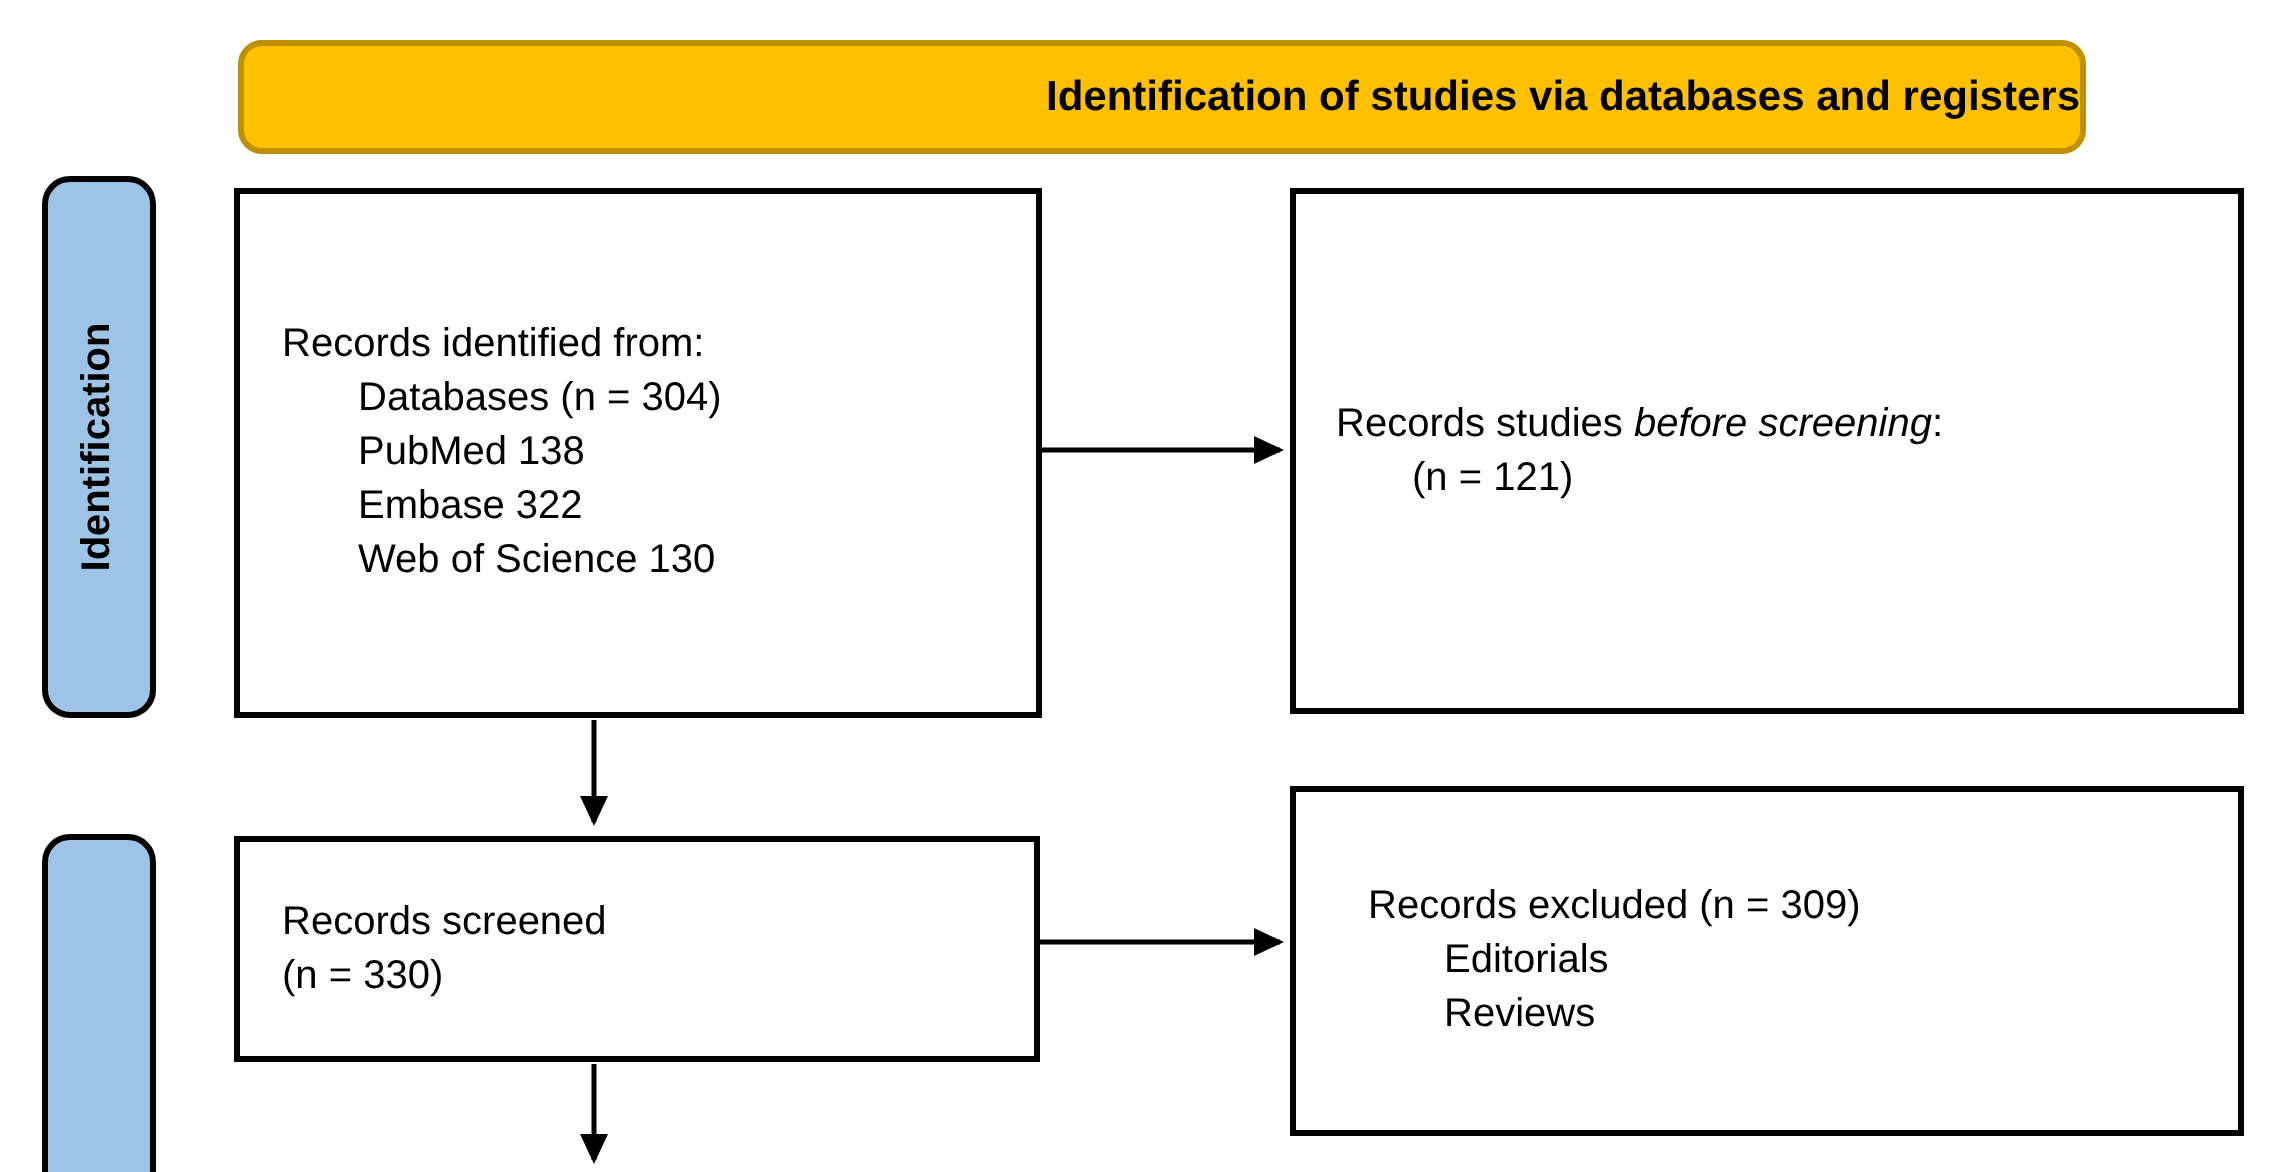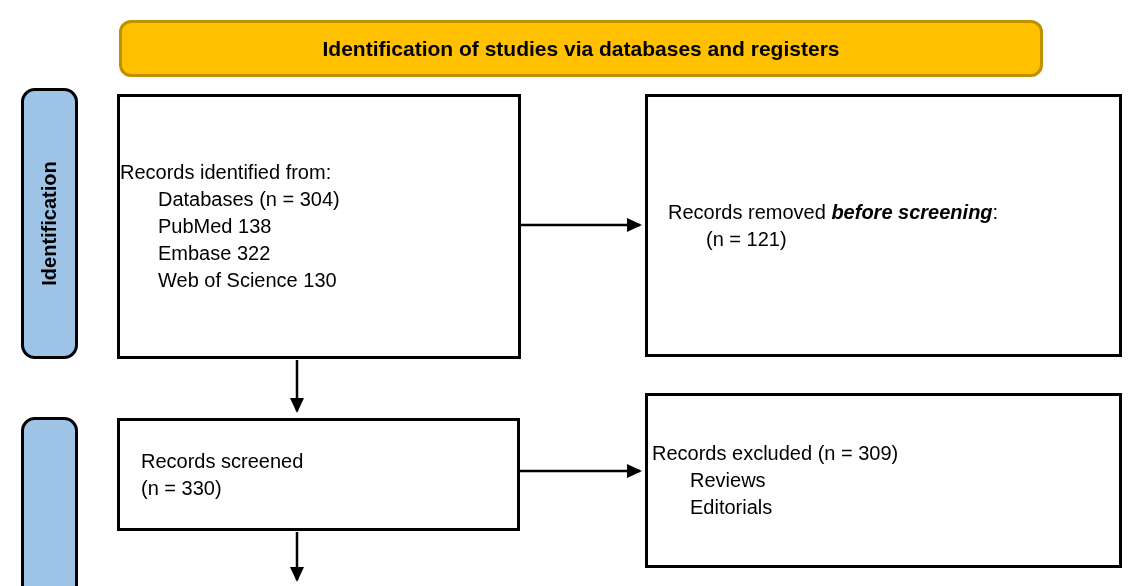--- a/index.html
+++ b/index.html
@@ -25,21 +25,21 @@
   .banner {
     position: absolute;
     left: 119px; top: 20px;
     width: 924px; height: 57px;
     box-sizing: border-box;
     background: var(--banner-fill, #FFC000);
     border: 3px solid var(--banner-border, #BF9000);
     border-radius: 12px;
     display: flex;
     align-items: center;
-    justify-content: center;
+    justify-content: flex-end;
     z-index: 1;
   }
   .banner-title {
     font-size: 21px;
     font-weight: bold;
     color: #000000;
   }
   .stage {
     position: absolute;
     left: 21px;
@@ -68,27 +68,27 @@
     background: #ffffff;
     border: 3px solid #000000;
     z-index: 1;
     display: flex;
     flex-direction: column;
     justify-content: center;
     font-size: 20px;
     line-height: 27px;
     color: #000000;
   }
-  .box-identified { left: 117px; top: 94px;  width: 404px; height: 265px; }
+  .box-identified { left: 117px; top: 94px;  width: 404px; height: 265px; padding-left: 21px; }
   .box-removed    { left: 645px; top: 94px;  width: 477px; height: 263px; padding-left: 20px; }
   .box-screened   { left: 117px; top: 418px; width: 403px; height: 113px; padding-left: 21px; }
-  .box-excluded   { left: 645px; top: 393px; width: 477px; height: 175px; padding-left: 4px; }
+  .box-excluded   { left: 645px; top: 393px; width: 477px; height: 175px; padding-left: 36px; }
   .bl { white-space: pre-wrap; }
   .indent { padding-left: 38px; }
-  .italic { font-style: italic; font-weight: bold; }
+  .italic { font-style: italic; }
 </style>
 </head>
 <body>
 
 <div class="canvas">
 
   <svg class="arrows" viewBox="0 0 1138 586" xmlns="http://www.w3.org/2000/svg">
     <defs>
       <marker id="ah" markerUnits="userSpaceOnUse" markerWidth="18" markerHeight="16" refX="13" refY="7" orient="auto">
         <path d="M0,0 L15,7 L0,14 Z" fill="#000000"></path>
@@ -112,28 +112,28 @@
 
   <div class="box box-identified">
     <div class="bl">Records identified from:</div>
     <div class="bl indent">Databases (n = 304)</div>
     <div class="bl indent">PubMed 138</div>
     <div class="bl indent">Embase 322</div>
     <div class="bl indent">Web of Science 130</div>
   </div>
 
   <div class="box box-removed">
-    <div class="bl"><span>Records removed </span><span class="italic">before screening</span><span>:</span></div>
+    <div class="bl"><span>Records studies </span><span class="italic">before screening</span><span>:</span></div>
     <div class="bl indent">(n = 121)</div>
   </div>
 
   <div class="box box-screened">
     <div class="bl">Records screened</div>
     <div class="bl">(n = 330)</div>
   </div>
 
   <div class="box box-excluded">
     <div class="bl">Records excluded (n = 309)</div>
+    <div class="bl indent">Editorials</div>
     <div class="bl indent">Reviews</div>
-    <div class="bl indent">Editorials</div>
   </div>
 
 </div>
 
 </body></html>

